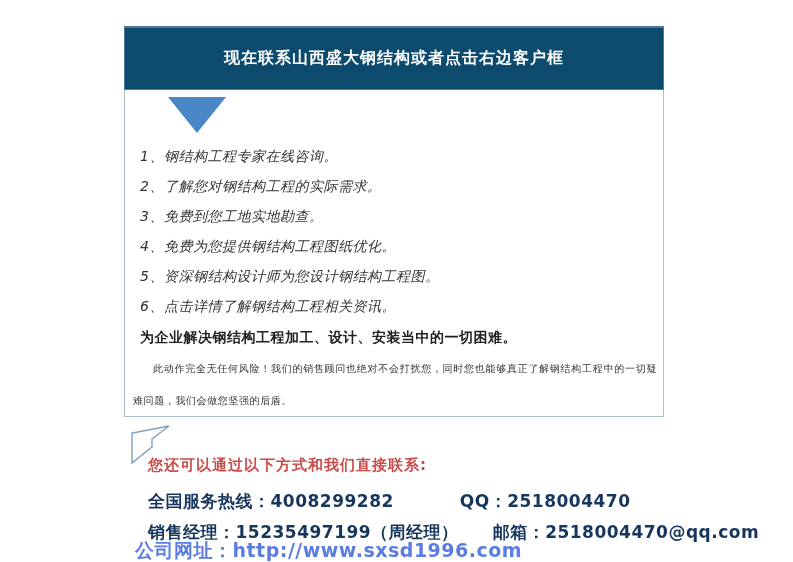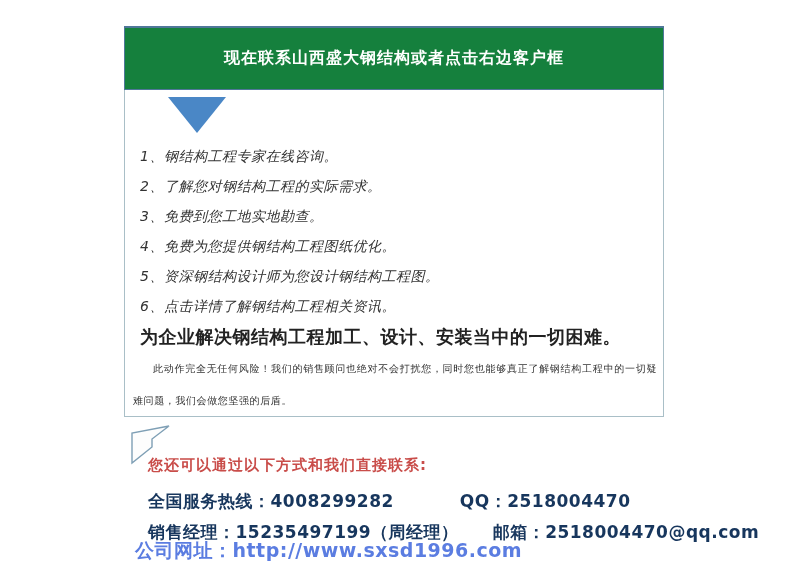--- a/index.html
+++ b/index.html
@@ -8,21 +8,21 @@
     background: #ffffff;
     font-family: "DejaVu Sans", "Liberation Sans", sans-serif;
     overflow: hidden;
   }
   .page { position: relative; width: 793px; height: 562px; background: #fff; }
 
   
   .banner {
     position: absolute; left: 124px; top: 26px;
     width: 540px; height: 64px;
-    background: #15803d;
+    background: #0c4a6e;
     border: 1px solid #4f7799;
     border-top: 2px solid #4f7799;
     display: flex; align-items: center; justify-content: center;
   }
   .banner-title {
     color: #ffffff; font-size: 16px; font-weight: bold;
     letter-spacing: 1px;
   }
 
   
@@ -43,21 +43,21 @@
   .steps-list { margin-top: 8px; padding: 0 18px 0 15px; font-style: italic; }
   .step-item {
     height: 30px; line-height: 30px;
     font-size: 14px; color: #333333;
     letter-spacing: 0.5px;
     white-space: nowrap; overflow: hidden;
   }
   .highlight-line {
     height: 32px; line-height: 32px;
     padding-left: 15px;
-    font-size: 18px; font-weight: bold; color: #222222;
+    font-size: 14px; font-weight: bold; color: #222222;
     letter-spacing: 0.5px;
     white-space: nowrap; overflow: hidden;
   }
   .note-para {
     padding: 0 6px 0 8px;
     font-size: 10px; color: #333333;
     line-height: 32px;
     text-indent: 2em;
     text-align: justify;
     letter-spacing: 0.6px;

